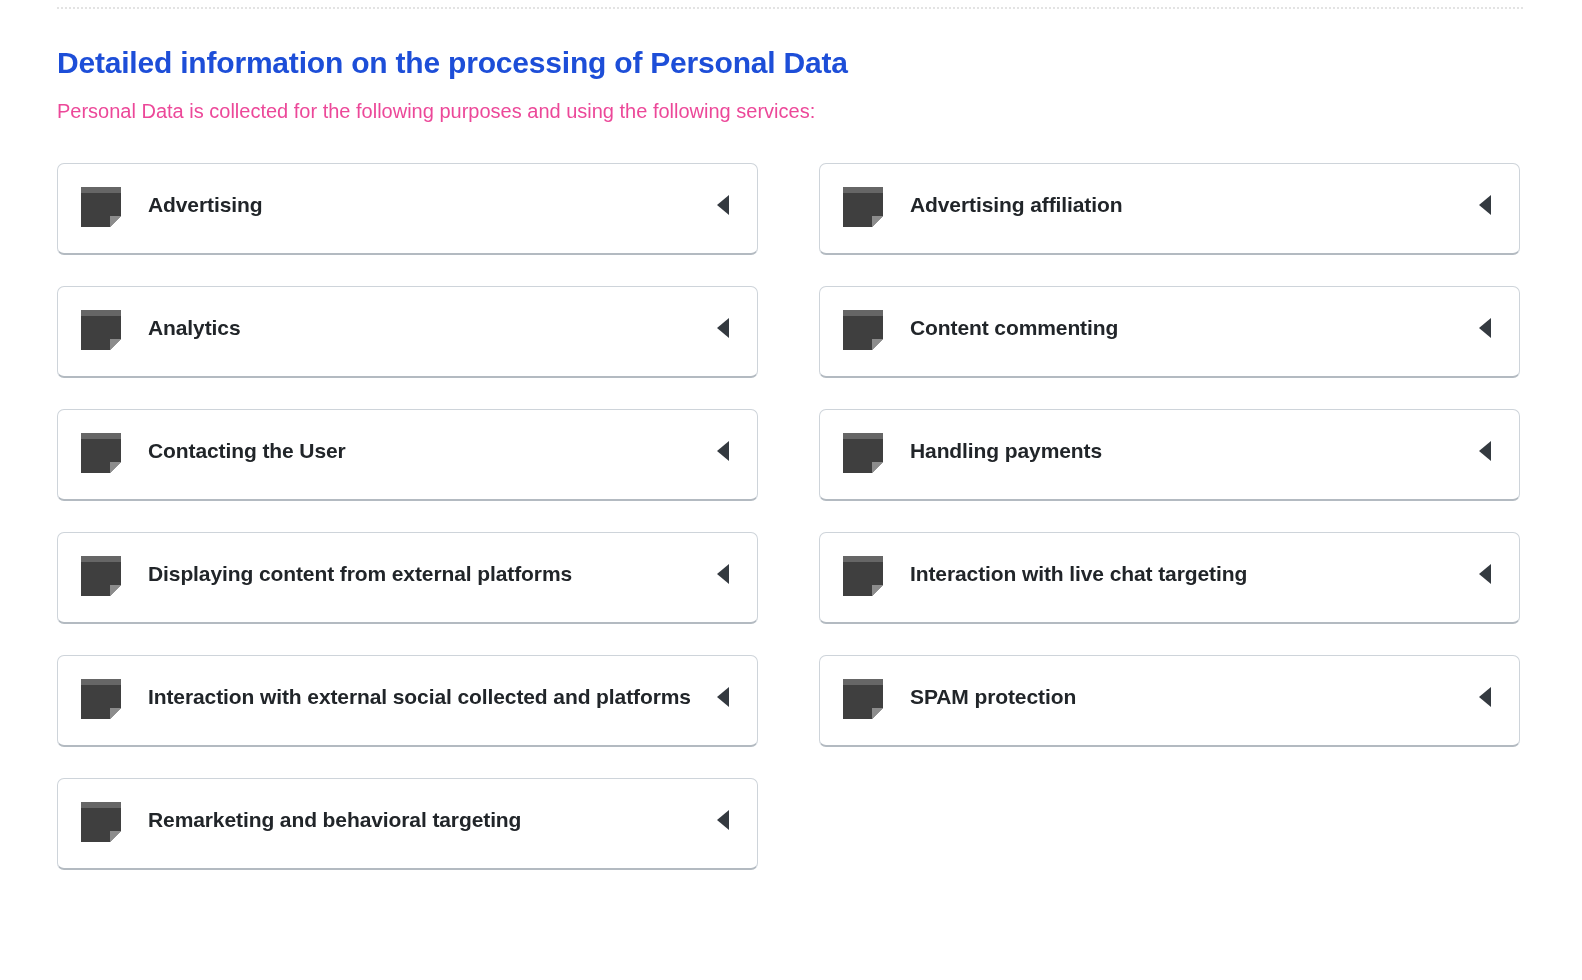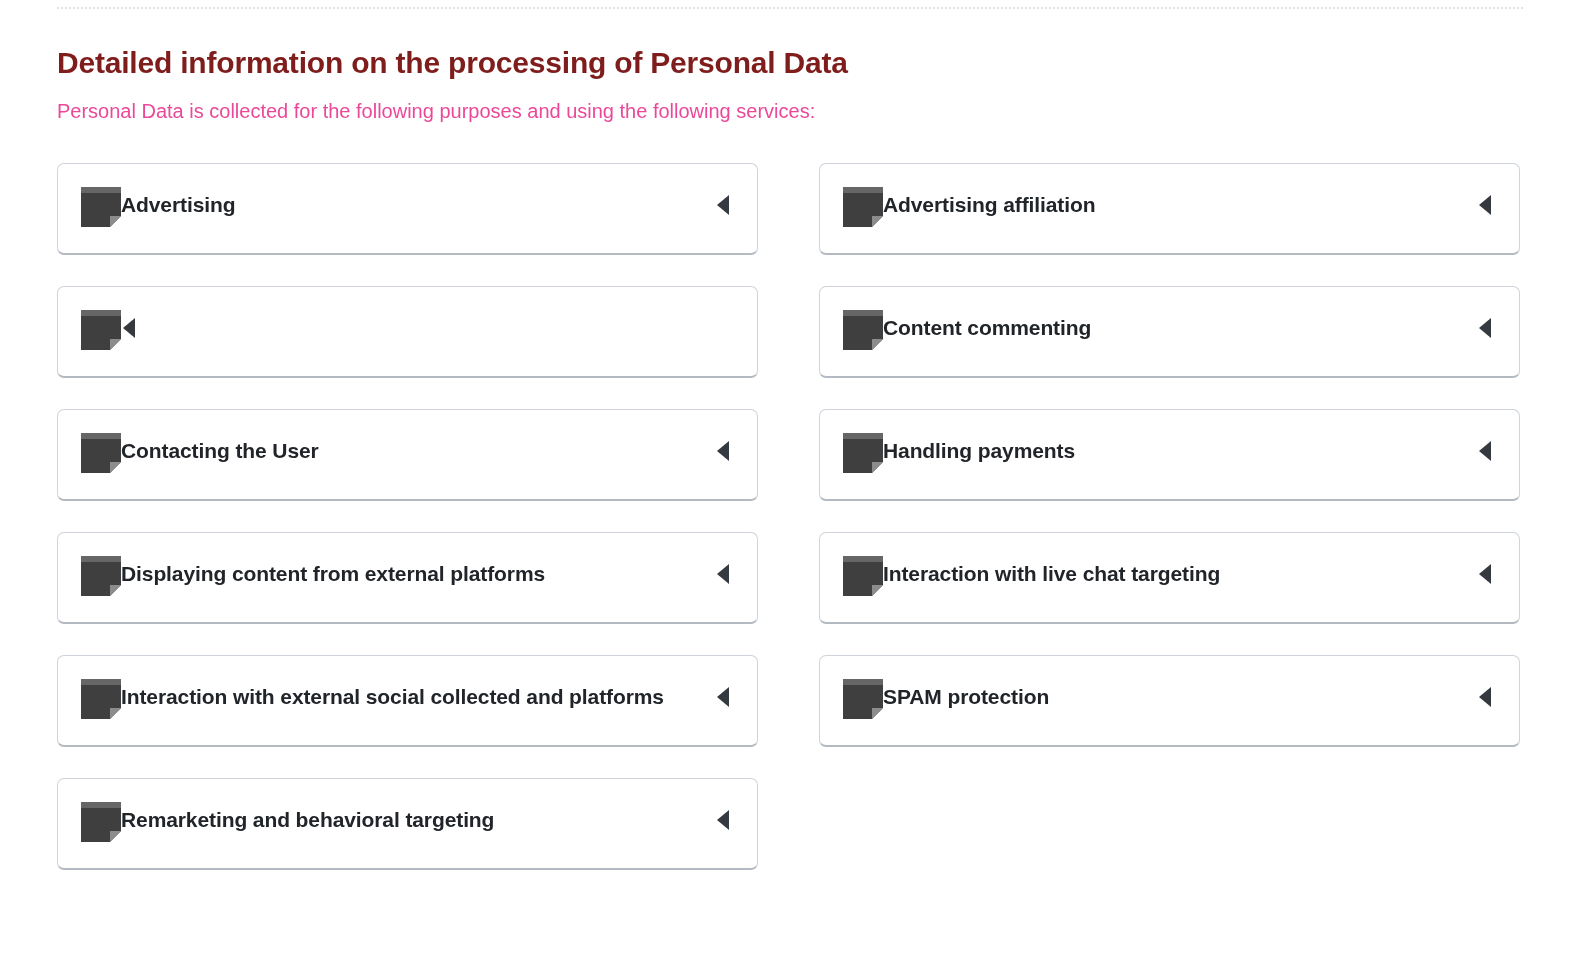--- a/index.html
+++ b/index.html
@@ -40,21 +40,21 @@
     right: 0;
     padding: 44px 57px 0 57px;
     box-sizing: border-box;
   }
 
   .page-title {
     margin: 0;
     font-size: 30px;
     line-height: 38px;
     font-weight: bold;
-    color: #7f1d1d;
+    color: #1d4ed8;
     letter-spacing: -0.2px;
   }
 
   .page-subtitle {
     margin: 16px 0 0 0;
     font-size: 20px;
     line-height: 26px;
     font-weight: normal;
     color: #ec4899;
   }
@@ -89,20 +89,21 @@
     flex: 0 0 auto;
     position: relative;
     width: 40px;
     height: 40px;
     margin-top: 1px;
   }
   .card-icon svg { display: block; }
 
   .card-label {
     flex: 1 1 auto;
+    margin-left: 27px;
     margin-right: 16px;
     font-size: 21px;
     line-height: 38px;
     font-weight: bold;
     color: #212529;
     letter-spacing: -0.1px;
   }
 
   .card-arrow {
     flex: 0 0 auto;
@@ -144,20 +145,21 @@
     </span>
   </div>
         <div class="purpose-card">
     <span class="card-icon">
       <svg width="40" height="40" viewBox="0 0 40 40" aria-hidden="true">
         <path d="M0 0 H40 V29 L29 40 H0 Z" fill="#3f3f3f"></path>
         <rect x="0" y="0" width="40" height="6" fill="#666666"></rect>
         <path d="M40 29 L29 40 V29 Z" fill="#8c8c8c"></path>
       </svg>
     </span>
+    <span class="card-label">Analytics</span>
     <span class="card-arrow">
       <svg width="14" height="20" viewBox="0 0 14 20" aria-hidden="true">
         <path d="M13 0 L13 20 L1 10 Z" fill="#343a40"></path>
       </svg>
     </span>
   </div>
         <div class="purpose-card">
     <span class="card-icon">
       <svg width="40" height="40" viewBox="0 0 40 40" aria-hidden="true">
         <path d="M0 0 H40 V29 L29 40 H0 Z" fill="#3f3f3f"></path>

